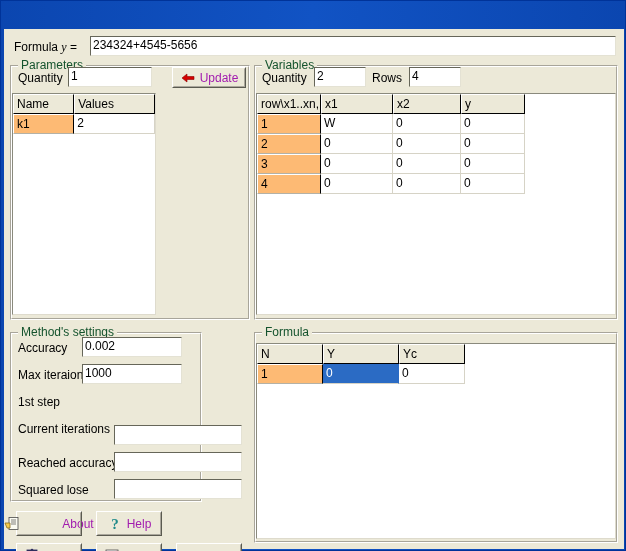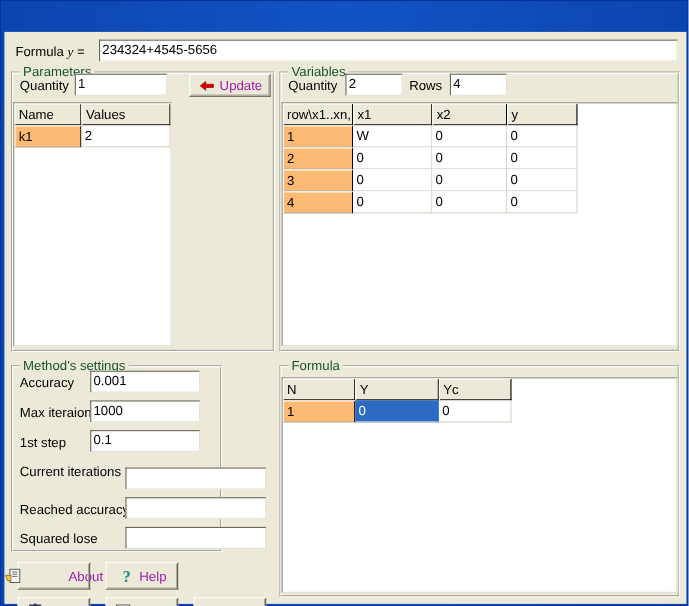--- a/index.html
+++ b/index.html
@@ -280,27 +280,26 @@
           <div class="gcell gdata" style="width:64px;">0</div>
         </div>
       </div>
 
       <div class="groupbox" style="left:6px; top:303px; width:192px; height:170px;text-decoration:underline;">
         <div class="gb-inner"></div>
         <div class="gb-title">Method's settings</div>
       </div>
 
       <div class="lbl" style="left:14px; top:312px;">Accuracy</div>
-      <div class="tfield" style="left:78px; top:308px; width:100px; height:20px;">0.001</div>
+      <div class="tfield" style="left:78px; top:308px; width:100px; height:20px;">0.002</div>
 
       <div class="lbl" style="left:14px; top:339px;">Max iteraion</div>
       <div class="tfield" style="left:78px; top:335px; width:100px; height:20px;">1000</div>
 
       <div class="lbl" style="left:14px; top:366px;">1st step</div>
-      <div class="tfield" style="left:78px; top:362px; width:100px; height:20px;">0.1</div>
 
       <div class="lbl" style="left:14px; top:393px;">Current iterations</div>
       <div class="tfield" style="left:110px; top:396px; width:128px; height:20px;"></div>
 
       <div class="lbl" style="left:14px; top:427px;">Reached accuracy</div>
       <div class="tfield" style="left:110px; top:423px; width:128px; height:20px;"></div>
 
       <div class="lbl" style="left:14px; top:454px;">Squared lose</div>
       <div class="tfield" style="left:110px; top:450px; width:128px; height:20px;"></div>
 

